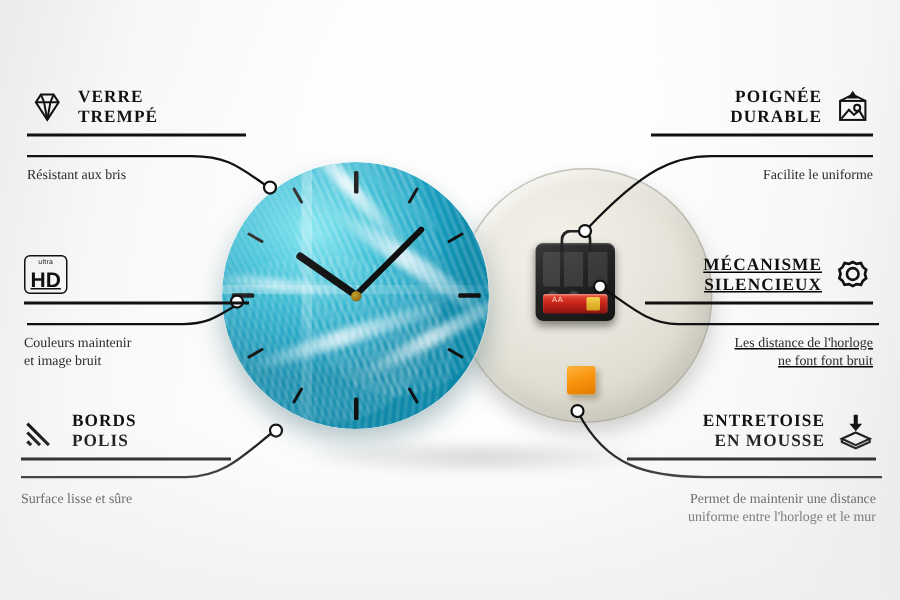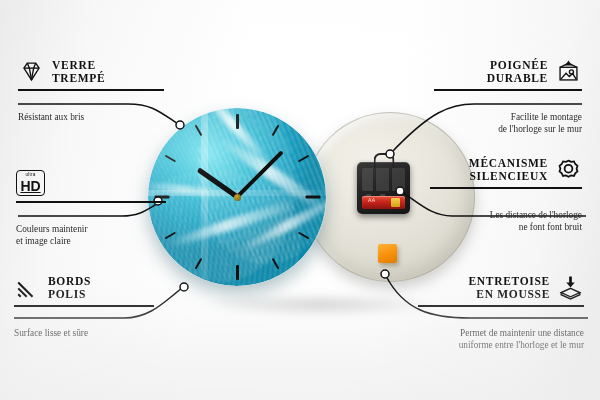--- a/index.html
+++ b/index.html
@@ -220,21 +220,21 @@
       <span class="ico">
         <span class="hd-badge">
           <span class="u">ultra</span>
           <span class="h">HD</span>
         </span>
       </span>
     </div>
     <div class="rule"></div>
     <div class="sub">
       <div>Couleurs maintenir</div>
-      <div>et image claire</div>
+      <div>et image bruit</div>
     </div>
   </div>
 
   <div class="callout" style="left:14px;top:274px;width:140px;">
     <div class="head">
       <span class="ico">
         <svg viewBox="0 0 32 32" fill="none" stroke="currentColor" stroke-width="2.4">
           <path d="M5 10 L22 27"></path>
             <path d="M5 17 L15 27"></path>
             <path d="M5 24 L8 27"></path>
@@ -262,26 +262,25 @@
           <path d="M16 3 L12 9 H20 Z" fill="currentColor" stroke="none"></path>
           <path d="M16 6 L6 11 M16 6 L26 11"></path>
           <rect x="6" y="11" width="20" height="15"></rect>
           <circle cx="19.5" cy="16.5" r="2.4"></circle>
           <path d="M7 25 L13 18 L17 22 L21 18.5 L25 25"></path>
         </svg>
       </span>
     </div>
     <div class="rule"></div>
     <div class="sub">
-      <div>Facilite le montage</div>
-      <div>de l'horloge sur le mur</div>
-    </div>
-  </div>
-
-  <div class="callout right" style="left:430px;top:156px;width:152px;">
+      <div>Facilite le uniforme</div>
+    </div>
+  </div>
+
+  <div class="callout right" style="left:430px;top:170px;width:152px;text-decoration:underline;">
     <div class="head right">
       <span class="titles">
         <span class="t">MÉCANISME</span>
         <span class="t">SILENCIEUX</span>
       </span>
       <span class="ico">
         <svg viewBox="0 0 32 32" fill="none" stroke="currentColor" stroke-width="2.1">
           <path d="M16 5.5 L19 7 L22.5 6.4 L24 9.5 L26.6 11.6 L25.6 15 L26.6 18.4 L24 20.5 L22.5 23.6 L19 23 L16 24.5 L13 23 L9.5 23.6 L8 20.5 L5.4 18.4 L6.4 15 L5.4 11.6 L8 9.5 L9.5 6.4 L13 7 Z"></path>
           <circle cx="16" cy="15" r="4.6"></circle>
         </svg>

